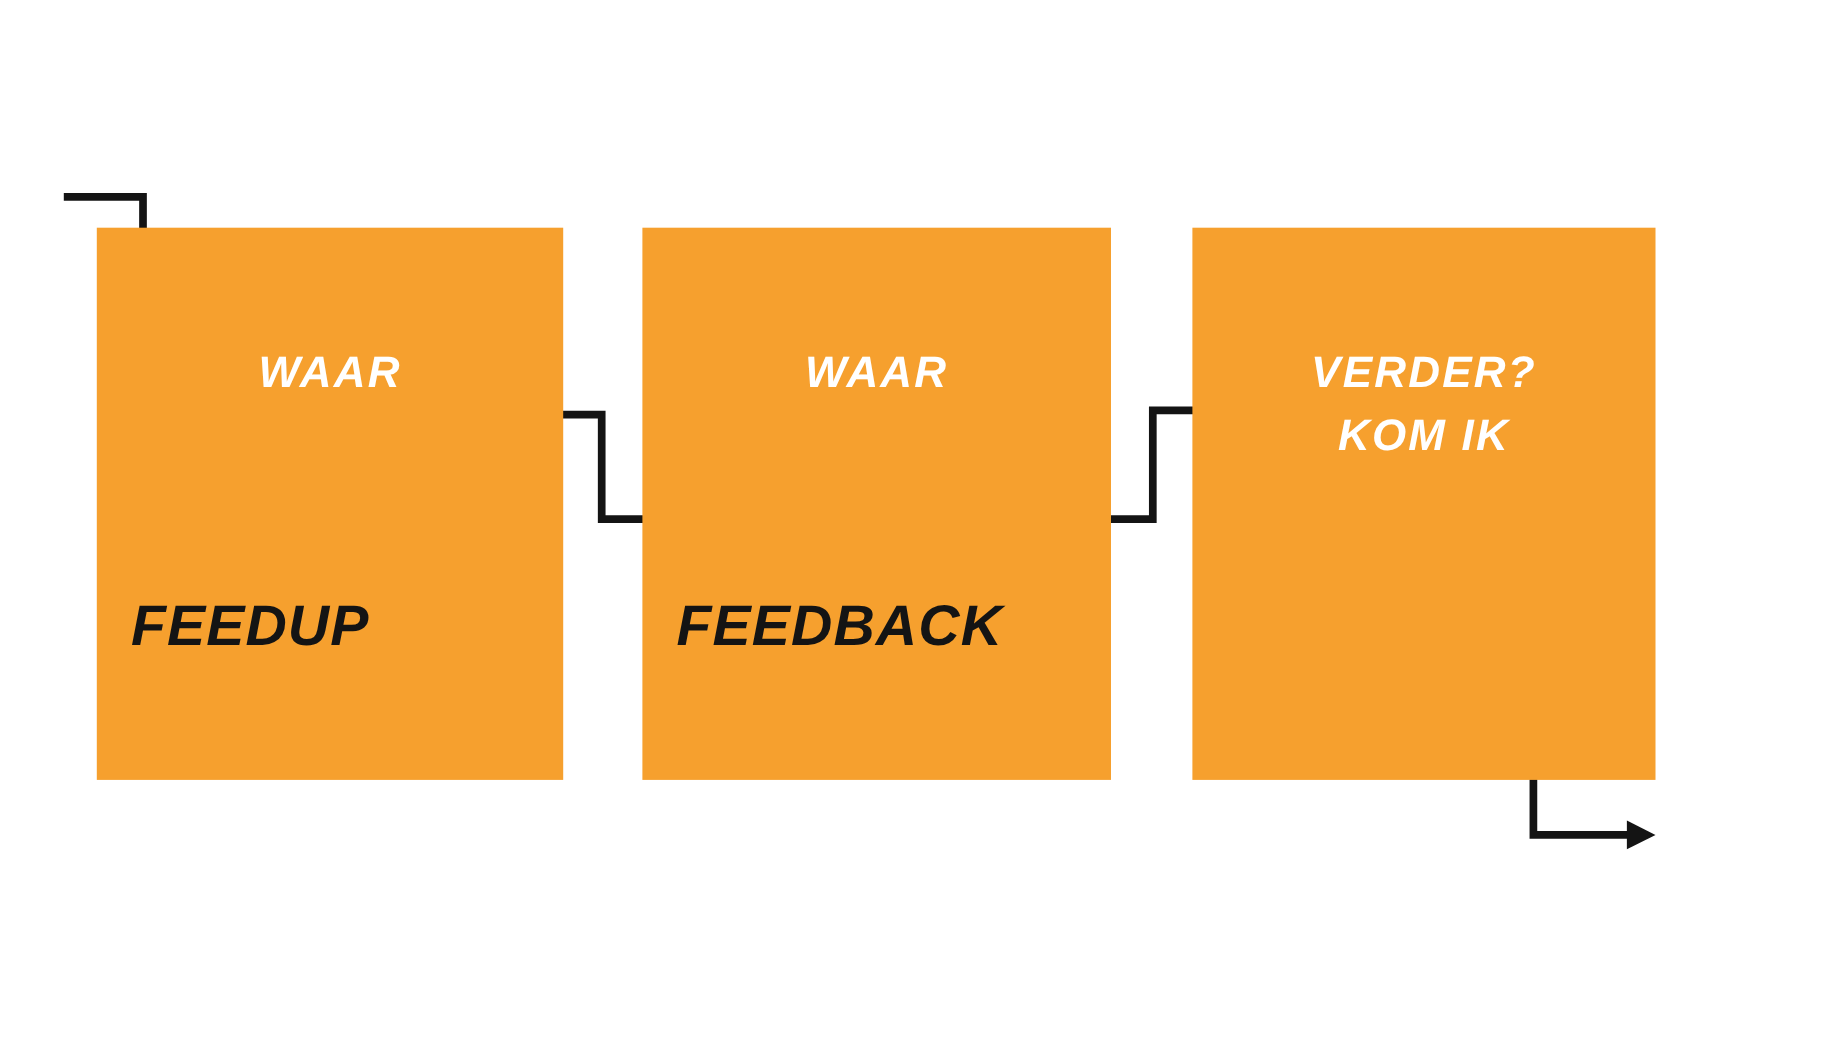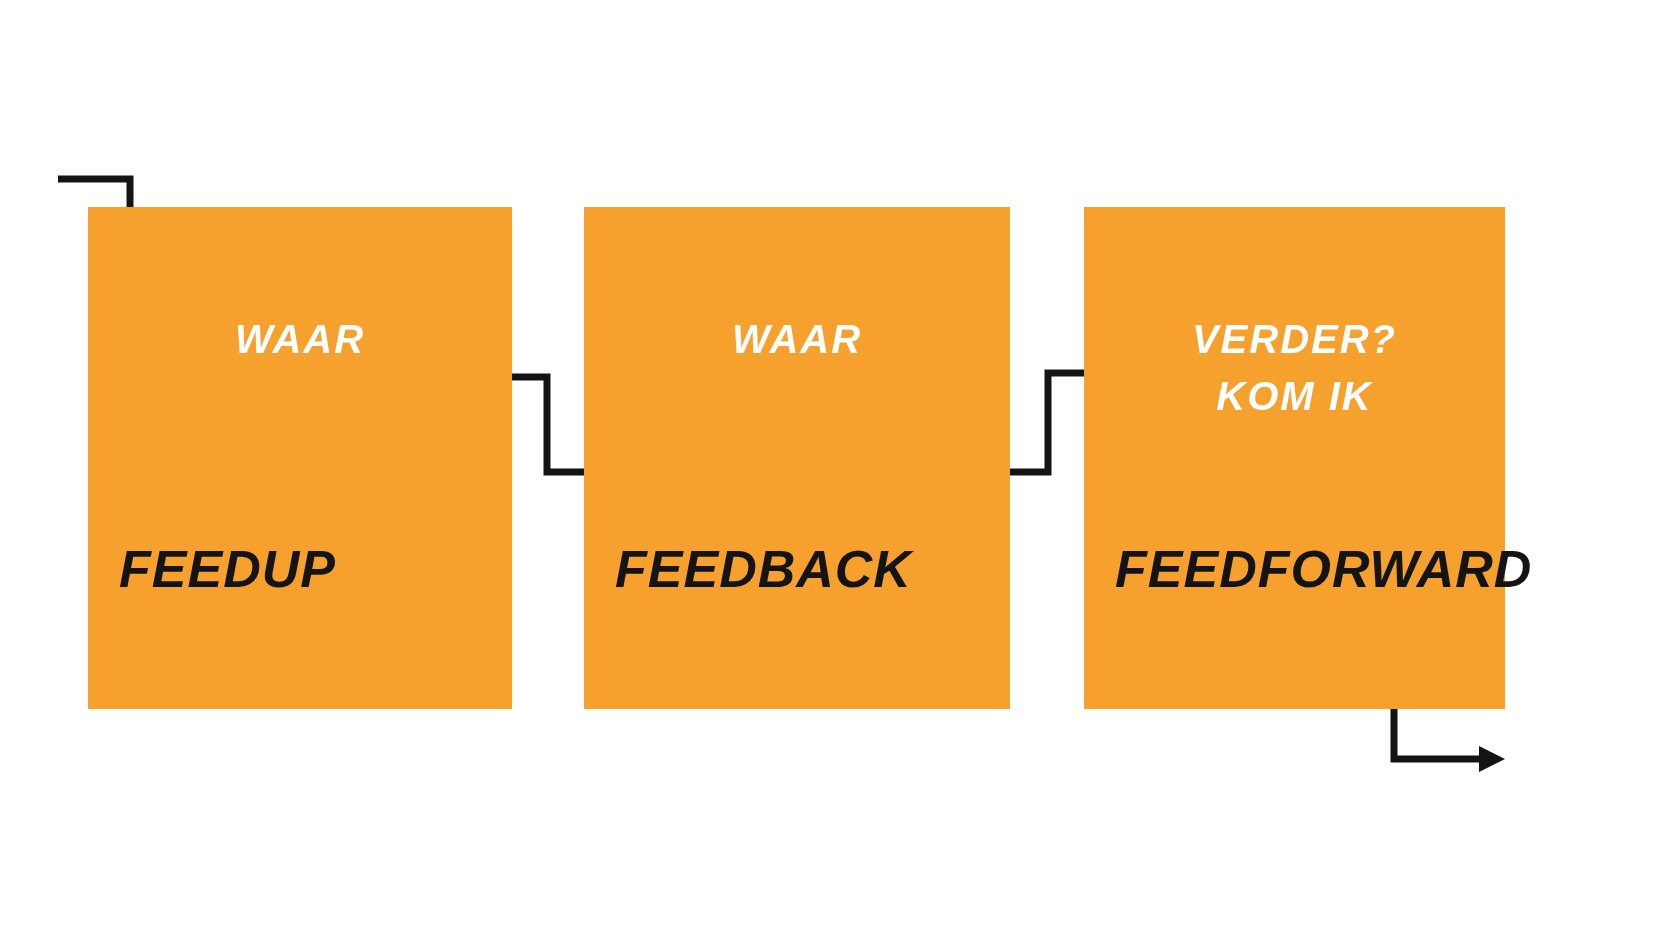--- a/index.html
+++ b/index.html
@@ -73,16 +73,15 @@
       <div class="line">WAAR</div>
     </div>
     <div class="label">FEEDBACK</div>
   </div>
 
   <div class="box box-3">
     <div class="question">
       <div class="line">VERDER?</div>
       <div class="line">KOM IK</div>
     </div>
-    <div class="label">FEEDFORWARD</div>
   </div>
 
 </div>
 
 </body></html>

